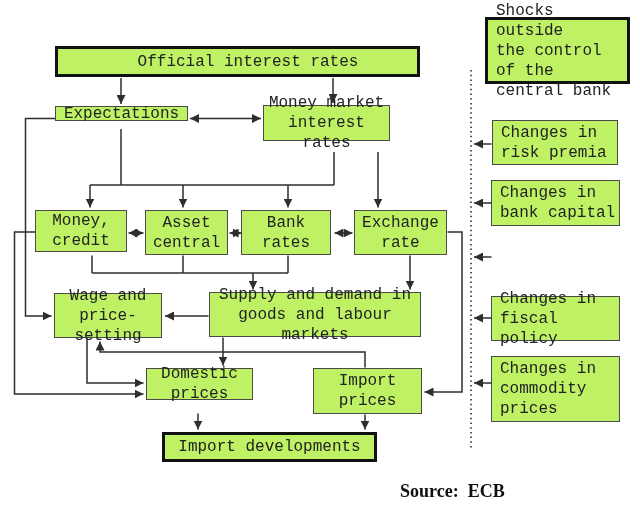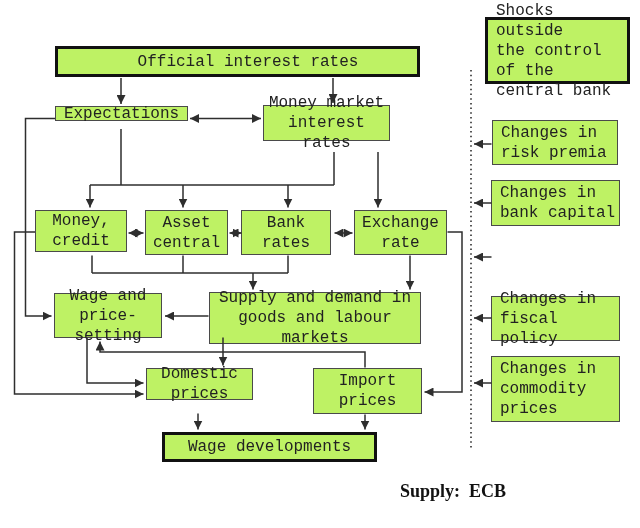--- a/index.html
+++ b/index.html
@@ -63,37 +63,37 @@
   <div class="box" style="left:54px; top:293px; width:108px; height:45px;">
     <span class="lbl">Wage and
 price-setting</span>
   </div>
 
   <div class="box" style="left:354px; top:210px; width:93px; height:45px;">
     <span class="lbl">Exchange
 rate</span>
   </div>
 
-  <div class="box" style="left:209px; top:292px; width:212px; height:52px;justify-content:center;">
+  <div class="box" style="left:209px; top:292px; width:212px; height:45px;justify-content:center;">
     <span class="lbl">Supply and demand in
 goods and labour markets</span>
   </div>
 
   <div class="box" style="left:146px; top:368px; width:107px; height:32px;">
     <span class="lbl">Domestic
 prices</span>
   </div>
 
   <div class="box" style="left:313px; top:368px; width:109px; height:46px;">
     <span class="lbl">Import
 prices</span>
   </div>
 
   <div class="box thick" style="left:162px; top:432px; width:215px; height:30px;">
-    <span class="lbl">Wage developments</span>
+    <span class="lbl">Import developments</span>
   </div>
 
   <div class="box thick leftalign" style="left:485px; top:17px; width:145px; height:67px;">
     <span class="lbl">Shocks outside
 the control of the
 central bank</span>
   </div>
 
   <div class="box leftalign" style="left:492px; top:120px; width:126px; height:45px;">
     <span class="lbl">Changes in
@@ -110,21 +110,21 @@
     <span class="lbl">Changes in
 fiscal policy</span>
   </div>
 
   <div class="box leftalign" style="left:491px; top:356px; width:129px; height:66px;">
     <span class="lbl">Changes in
 commodity
 prices</span>
   </div>
 
-  <div class="source">Supply:  ECB</div>
+  <div class="source">Source:  ECB</div>
 
   <svg class="overlay" width="640" height="528" viewBox="0 0 640 528">
     <defs>
       <marker id="arr" viewBox="0 0 10 10" refX="10" refY="5" markerWidth="6" markerHeight="6" orient="auto-start-reverse">
         <path d="M0 0 L10 5 L0 10 Z"></path>
       </marker>
     </defs>
 
     <path d="M121 78 V104" marker-end="url(#arr)"></path>
     <path d="M333 78 V103" marker-end="url(#arr)"></path>

